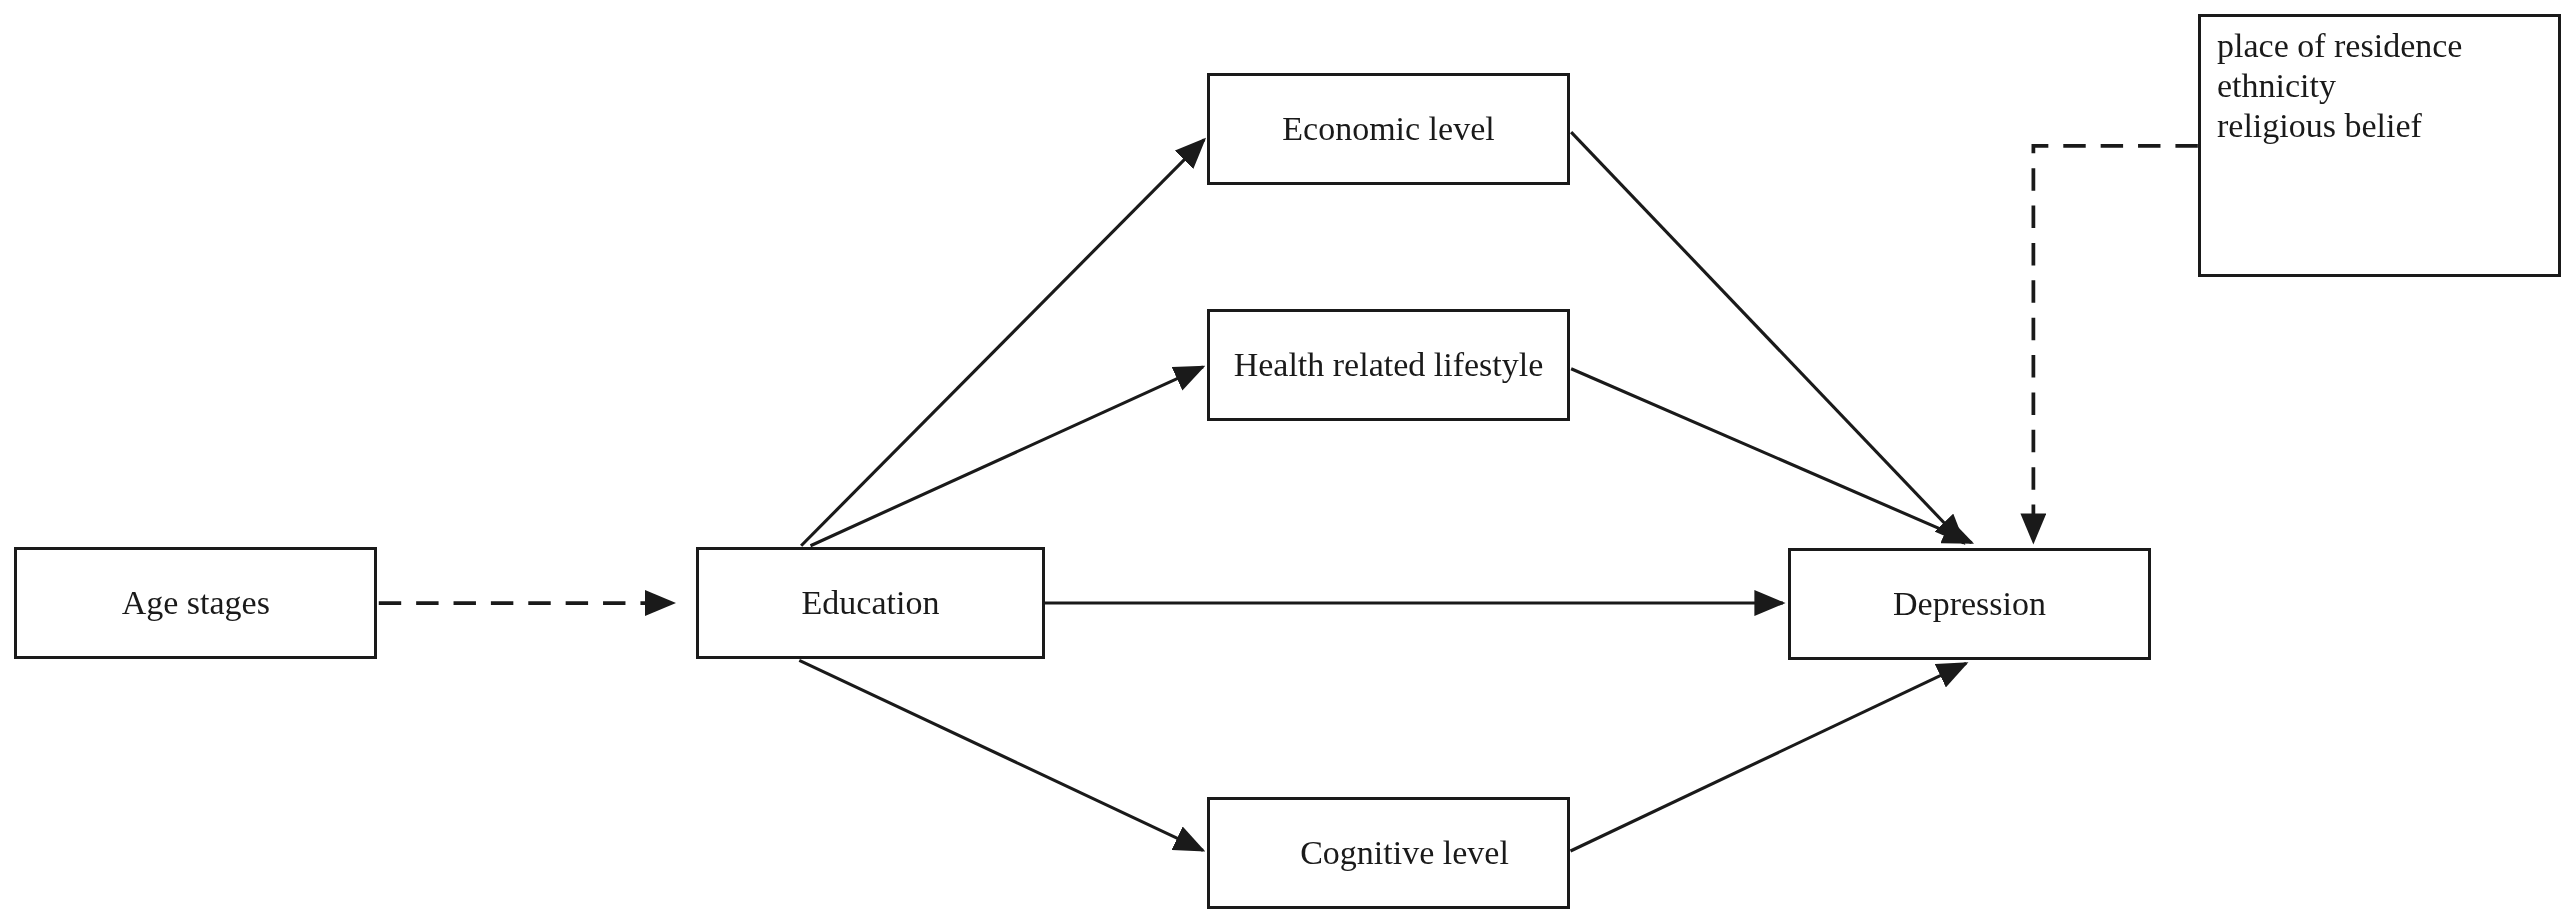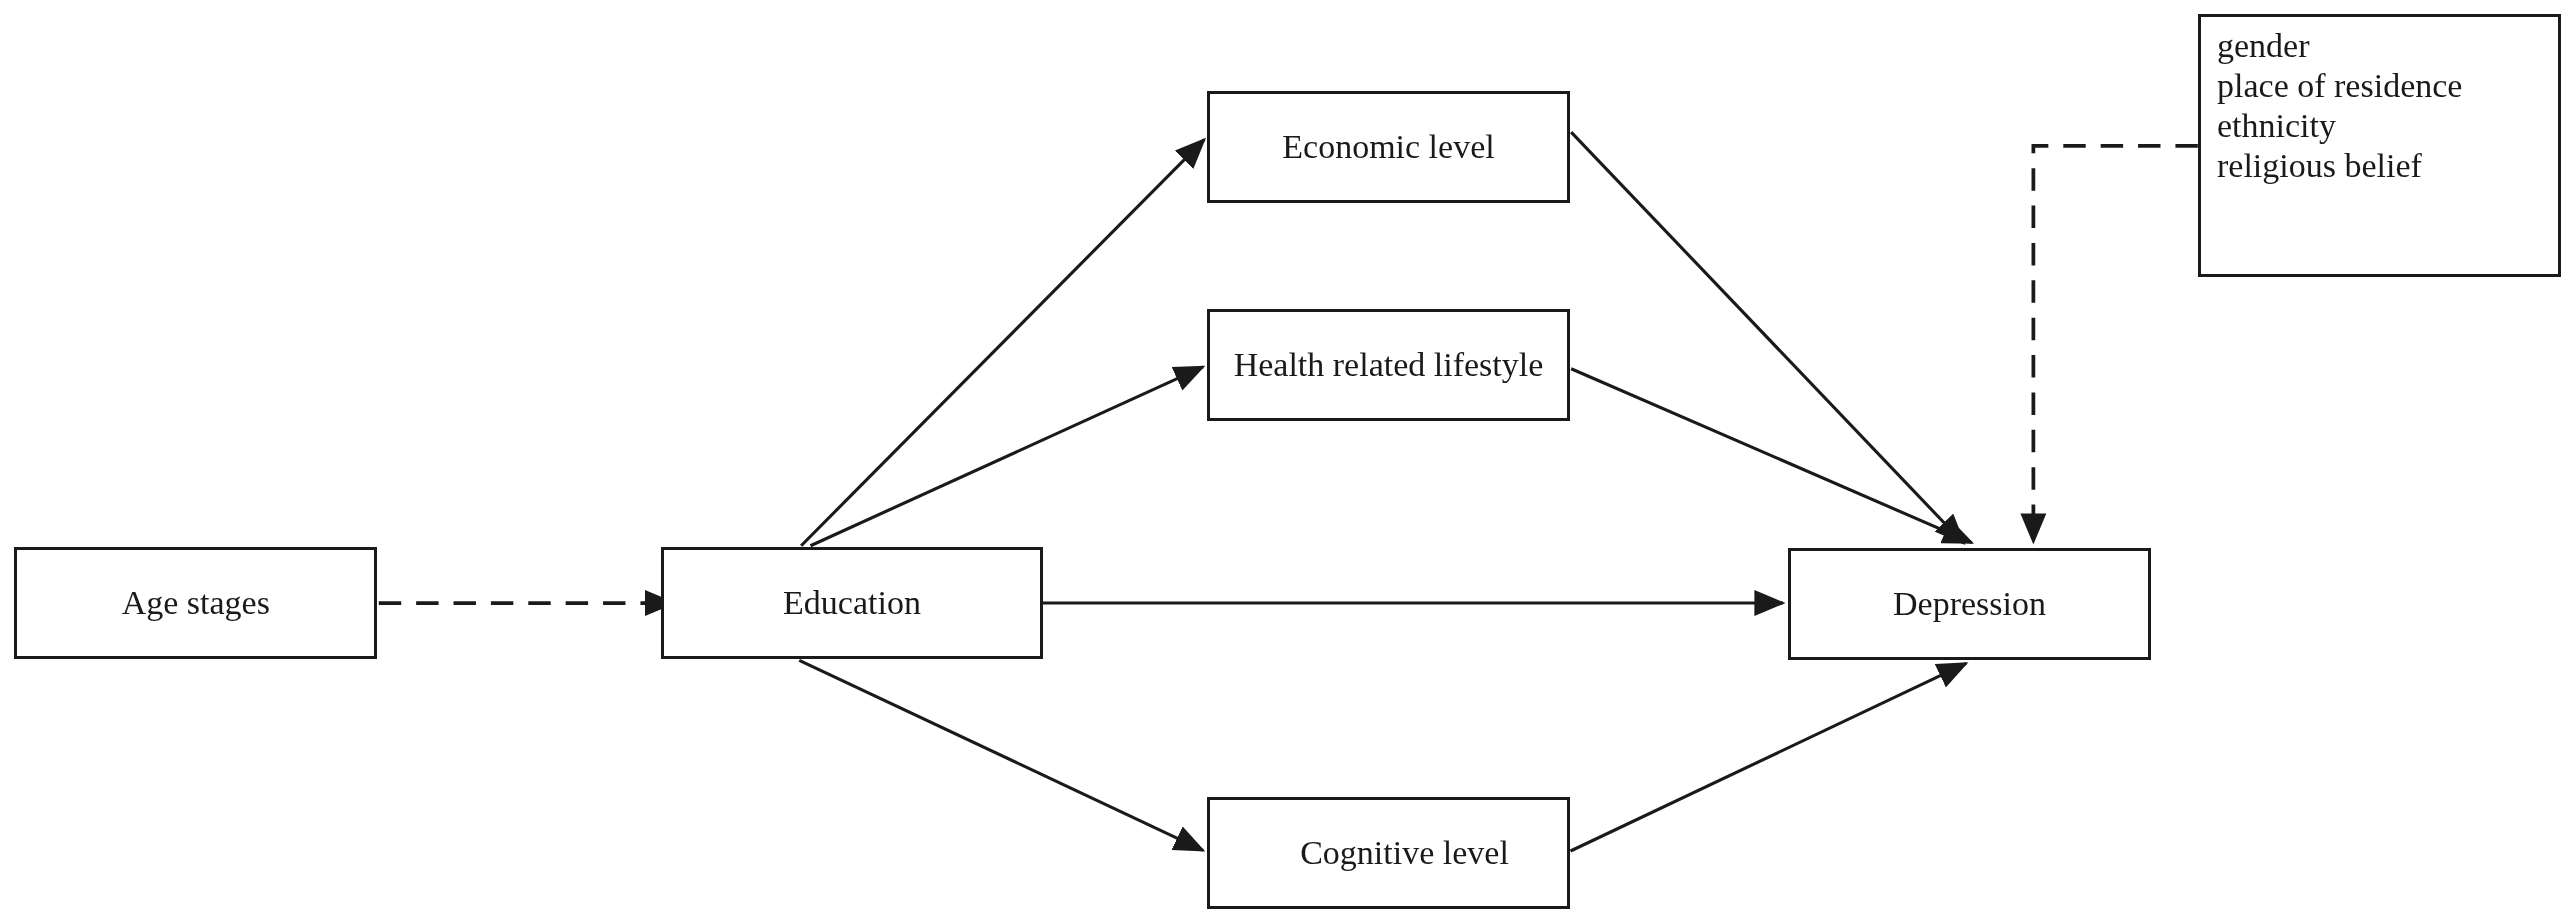--- a/index.html
+++ b/index.html
@@ -79,41 +79,40 @@
 
     <line x1="2520" y1="1366" x2="3155" y2="1065" stroke="#1a1a1a" stroke-width="5" marker-end="url(#ah)"></line>
 
     <path d="M3527,234 L3263,234 L3263,870" fill="none" stroke="#1a1a1a" stroke-width="6" stroke-dasharray="36 24" marker-end="url(#ah)"></path>
   </svg>
 
   <div class="node" style="left:14.3px; top:547px; width:363px; height:112px;">
     <span>Age stages</span>
   </div>
 
-  <div class="node" style="left:661px; top:547px; width:382px; height:112px;">
+  <div class="node" style="left:696px; top:547px; width:349px; height:112px;">
     <span>Education</span>
   </div>
 
-  <div class="node" style="left:1207px; top:73px; width:363px; height:112px;margin-top:18px;">
+  <div class="node" style="left:1207px; top:73px; width:363px; height:112px;">
     <span>Economic level</span>
   </div>
 
   <div class="node" style="left:1207px; top:309px; width:363px; height:112px;">
     <span>Health related lifestyle</span>
   </div>
 
   <div class="node" style="left:1207px; top:797px; width:363px; height:112px;padding-left:32px;">
     <span>Cognitive level</span>
   </div>
 
   <div class="node" style="left:1788px; top:548px; width:363px; height:112px;">
     <span>Depression</span>
   </div>
 
   <div class="control-box" style="left:2198px; top:14.3px; width:363px; height:263px;">
-    <span class="control-line">gender</span>
     <span class="control-line">place of residence</span>
     <span class="control-line">ethnicity</span>
     <span class="control-line">religious belief</span>
   </div>
 
 </div>
 
 
 </body></html>

